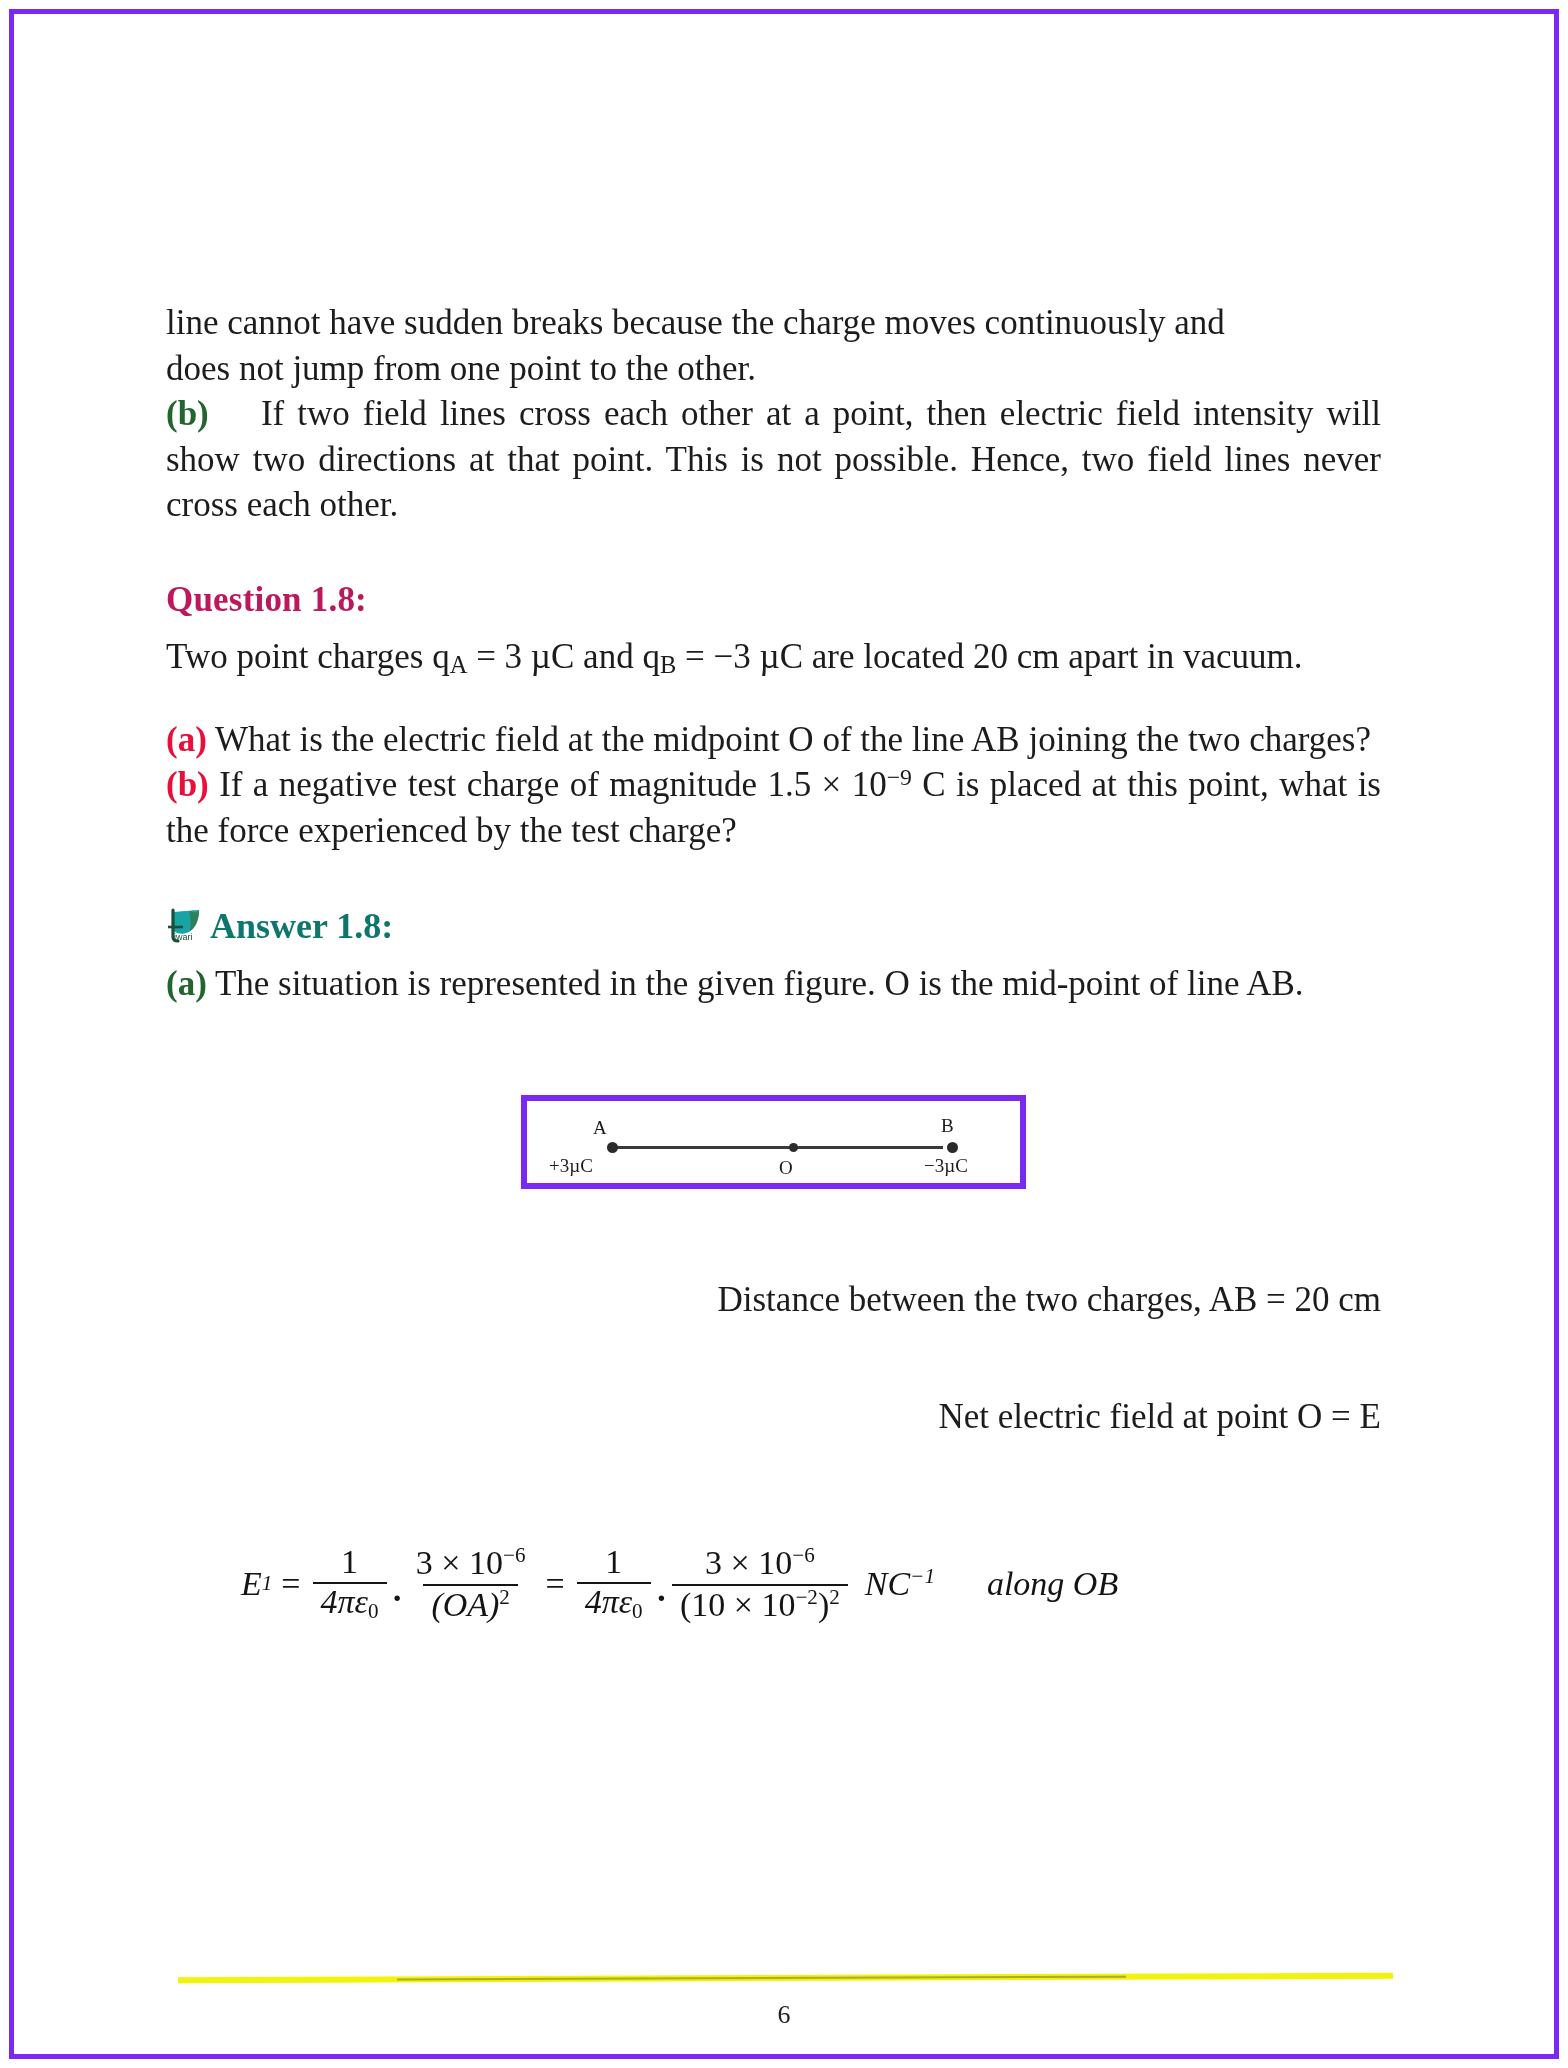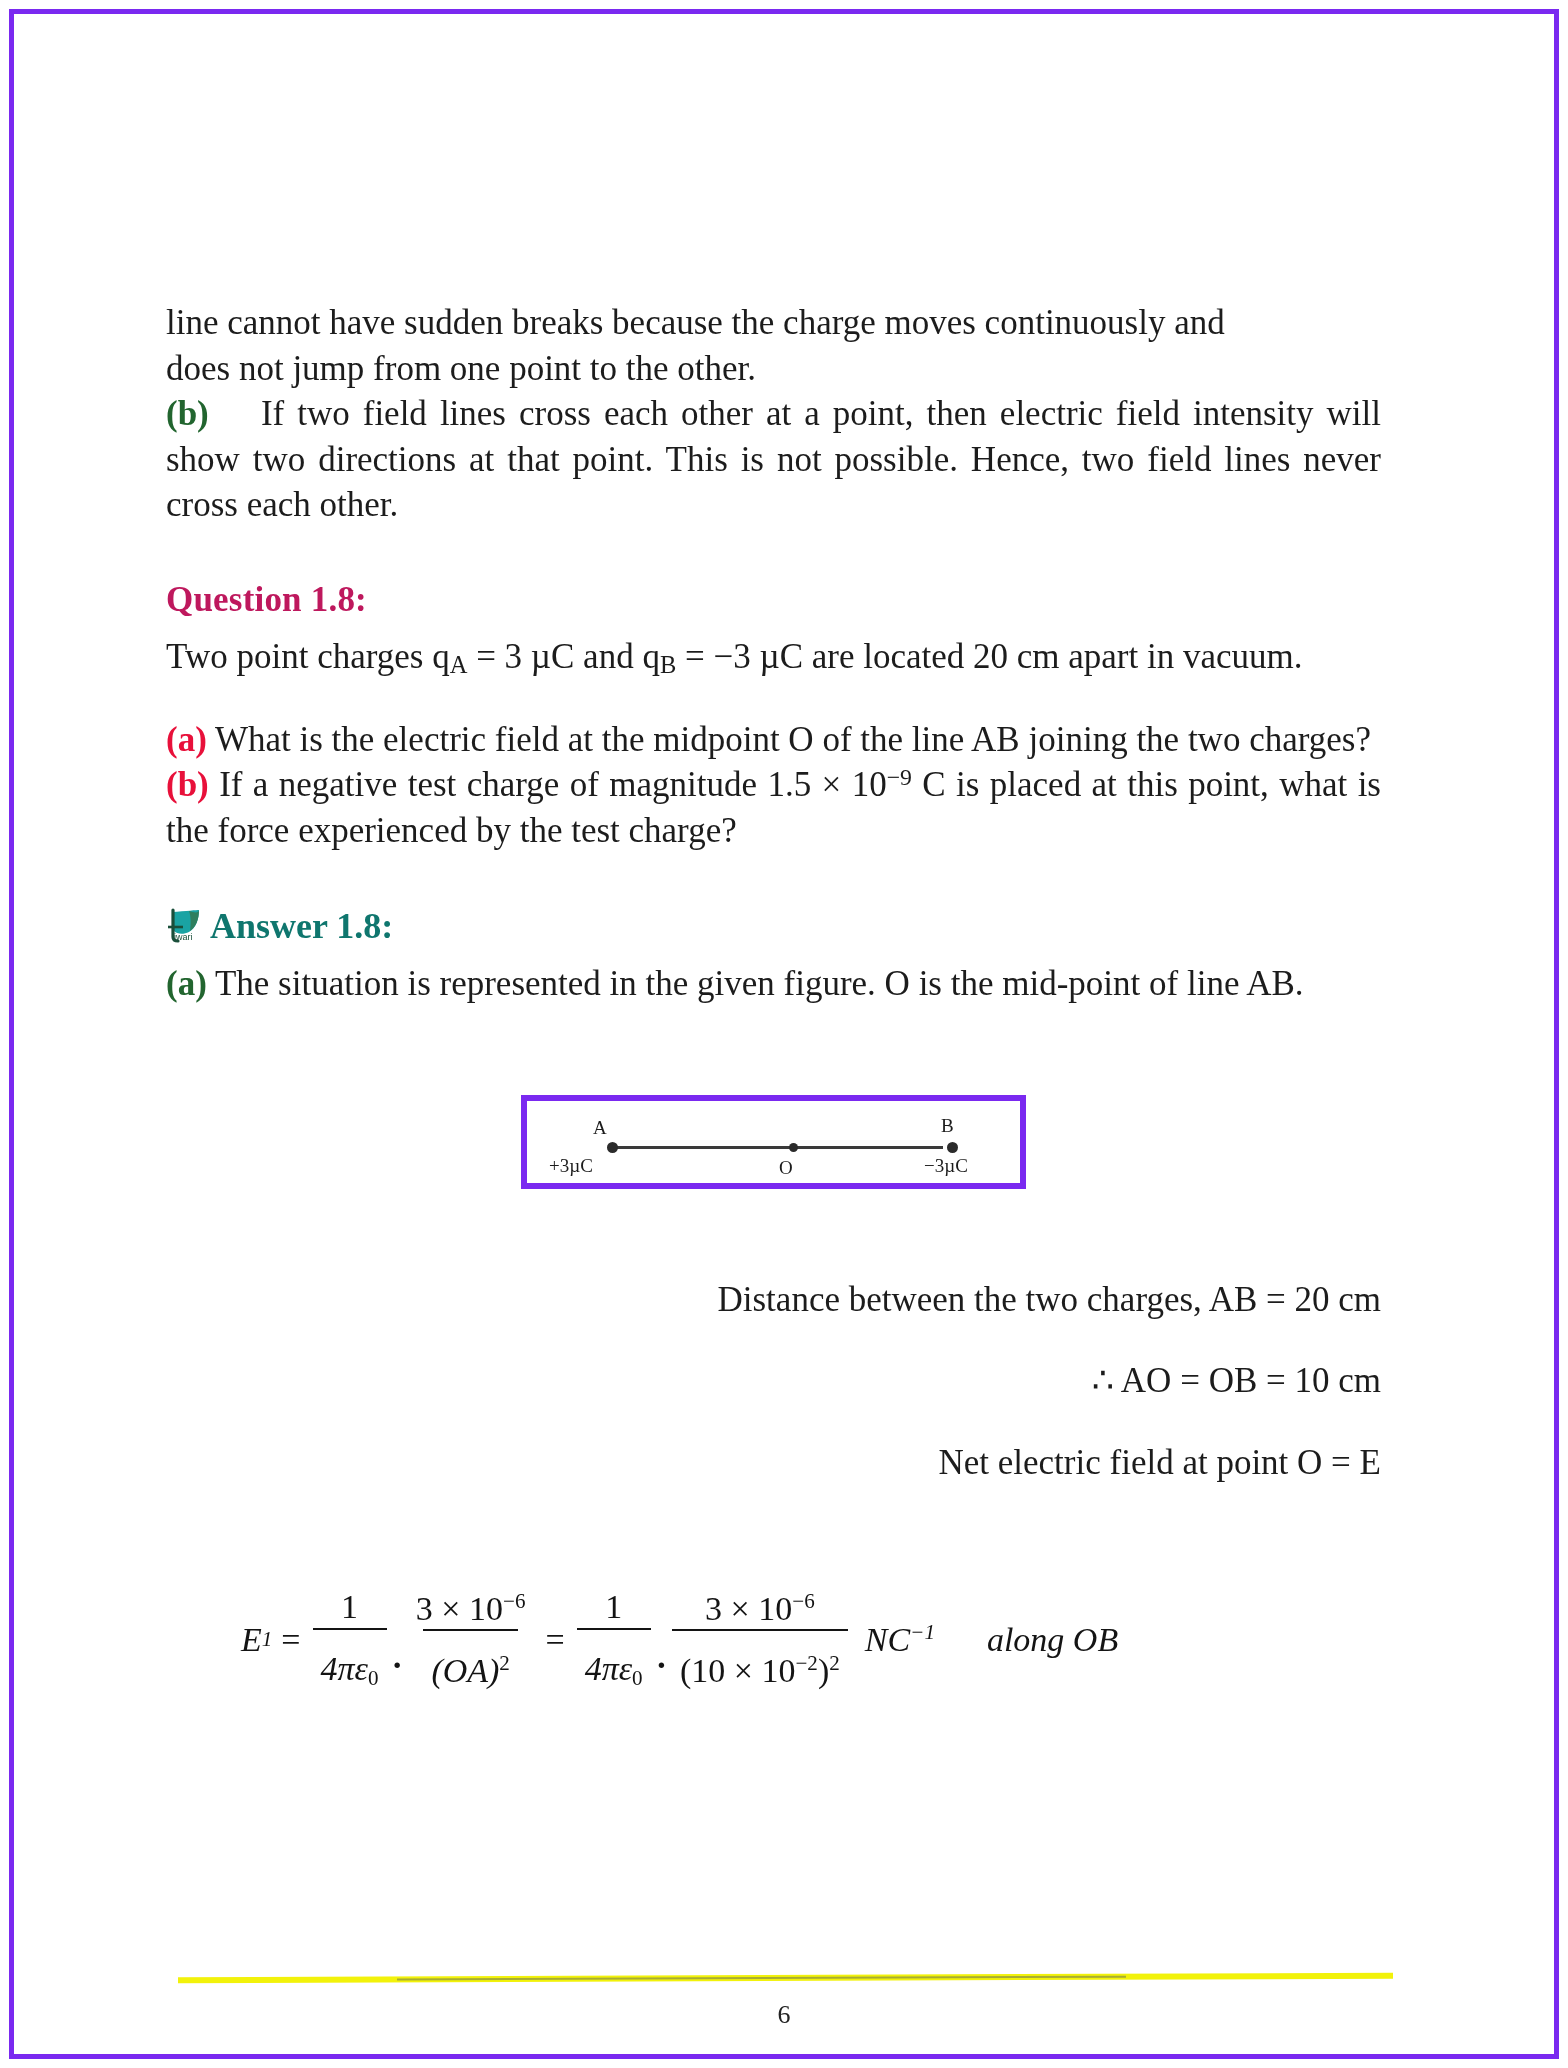--- a/index.html
+++ b/index.html
@@ -155,21 +155,21 @@
     align-items: center;
     vertical-align: middle;
     margin: 0 3px;
     line-height: 1.08;
   }
   .frac .num {
     padding: 0 8px 2px 8px;
   }
   .frac .den {
     border-top: 2.5px solid #141414;
-    padding: 21px 8px 0 8px;
+    padding: 0 8px 0 8px;
   }
   .op {
     margin: 0 9px;
   }
   .dotop {
     margin: 0 2px;
     align-self: flex-end;
     padding-bottom: 6px;
     font-weight: bold;
   }
@@ -291,21 +291,20 @@
         <div class="fig-lab b-top">B</div>
         <div class="fig-lab b-bot">−3µC</div>
       </div>
     </div>
 
     <div class="block-gap-lg"></div>
     <div class="block-gap-md"></div>
 
     <div class="body-text left">Distance between the two charges, AB = 20 cm</div>
     <div class="block-gap-md"></div>
-    <div class="body-text left">∴ AO = OB = 10 cm</div>
     <div class="block-gap-md"></div>
     <div class="body-text left">Net electric field at point O = E</div>
 
     <div class="block-gap-lg"></div>
     <div class="block-gap-lg"></div>
 
     <div class="math-row">
       <span class="mi">E</span>
         <span class="sub-s mi">1</span>
       <span class="op">=</span>

